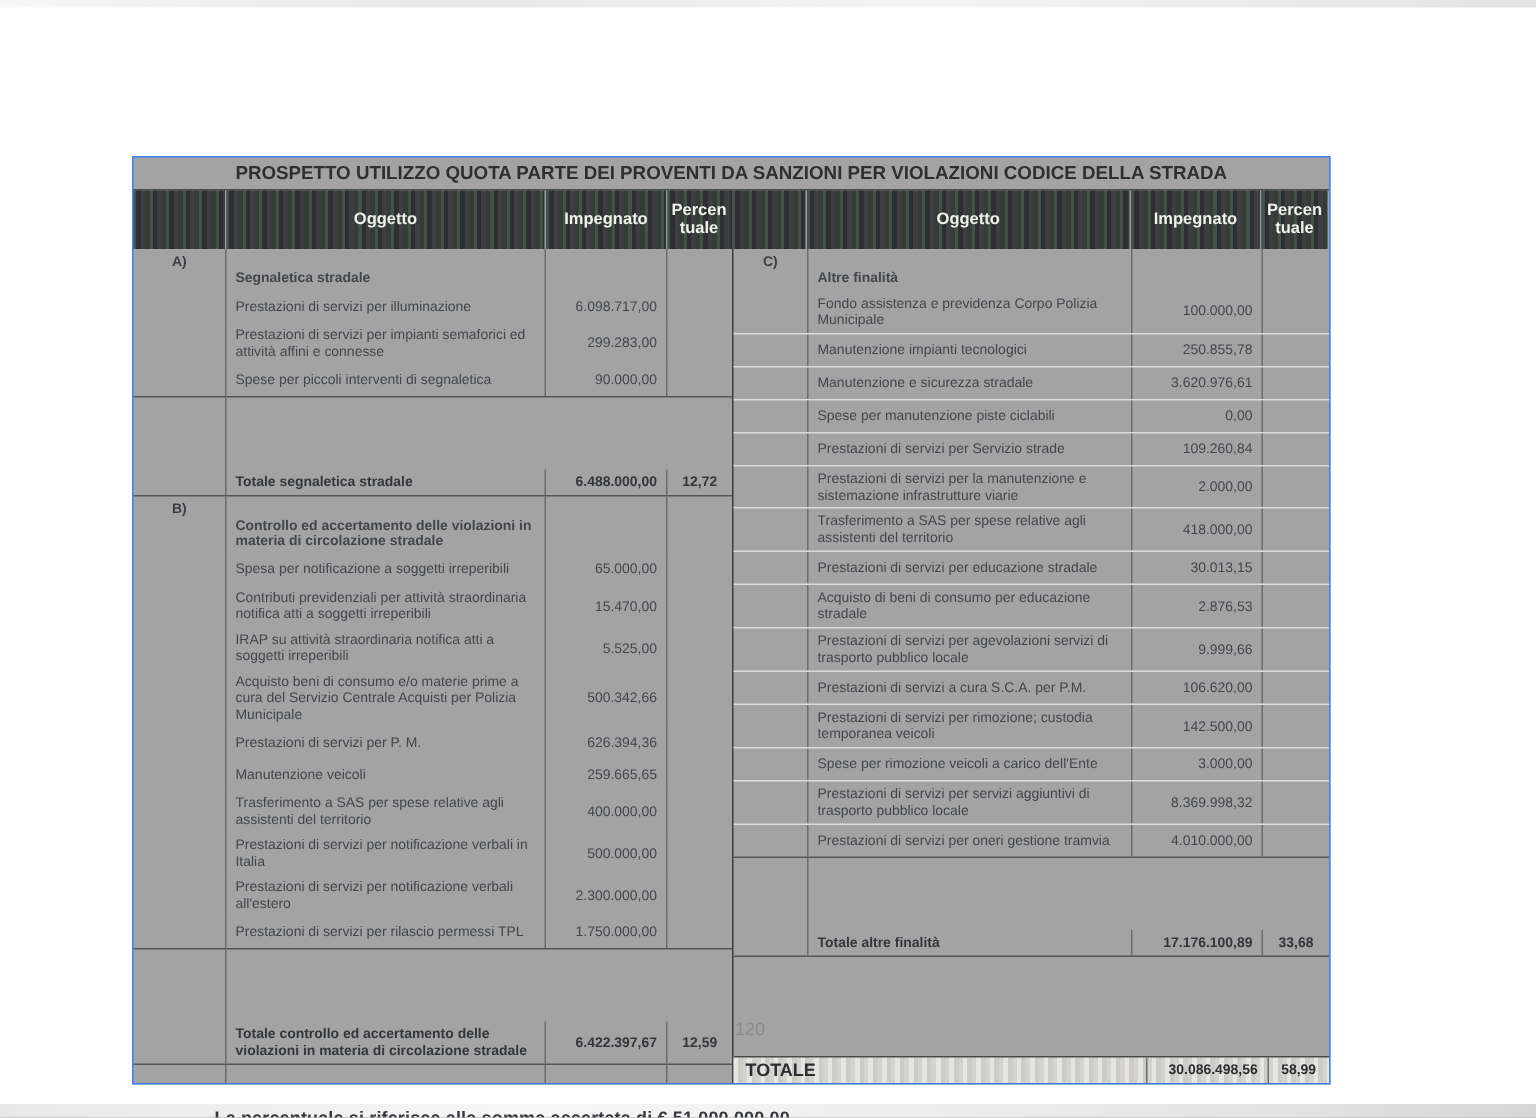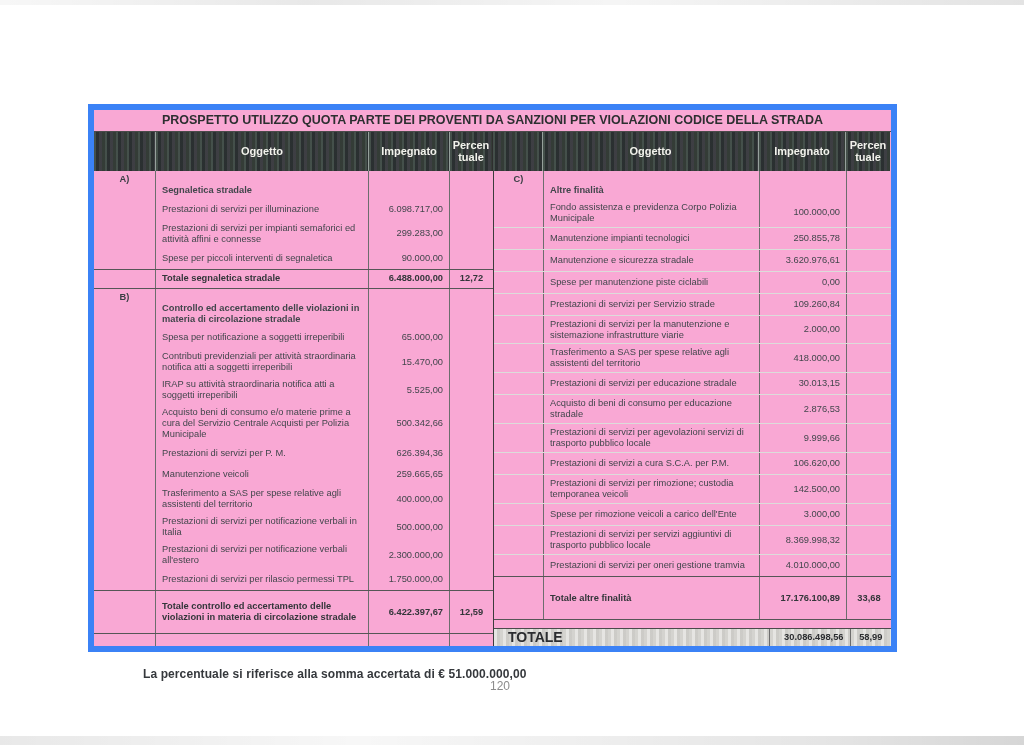--- a/index.html
+++ b/index.html
@@ -9,21 +9,21 @@
     font-family:"Liberation Sans", sans-serif;
   }
   
   .artifact-top{position:absolute;left:0;top:0;width:1024px;height:5px;
     background:linear-gradient(90deg, rgba(0,0,0,0.03), rgba(0,0,0,0.09) 30%, rgba(0,0,0,0.04) 60%, rgba(0,0,0,0.11));}
   .artifact-bottom{position:absolute;left:0;bottom:0;width:1024px;height:9px;
     background:linear-gradient(90deg, rgba(0,0,0,0.09), rgba(0,0,0,0.03) 35%, rgba(0,0,0,0.10) 80%, rgba(0,0,0,0.16));}
 
   .doc-wrap{position:absolute;left:88px;top:104px;width:799px;}
 
-  .doc-table{width:797px;border:6px solid #3b82f6;background:#f9a8d4;}
+  .doc-table{width:797px;border:1px solid #3b82f6;background:#a3a3a3;}
 
   .title-row{
     border-bottom:1px solid #4a4a4a;text-align:center;font-weight:bold;
     font-size:12.5px;color:#2d2f31;padding:3px 2px 2px 2px;line-height:1.25;
   }
 
   .thead{display:flex;}
   .th{
     box-sizing:border-box;min-height:39px;
     background-color:#343a38;
@@ -56,33 +56,33 @@
   .c-label{border-right:1px solid #6d6d6d;padding:3px 5px 3px 6px;display:flex;align-items:center;}
   .c-value{border-right:1px solid #6d6d6d;padding:3px 6px 3px 2px;display:flex;
     align-items:center;justify-content:flex-end;white-space:nowrap;}
   .c-pct{display:flex;align-items:center;justify-content:center;padding:2px;text-align:center;}
 
   .row.section{min-height:16px;}
   .row.section .c-label{font-weight:bold;align-items:flex-start;padding-top:14px;}
   .row.item{min-height:21px;}
   .half-right .row.item + .row.item{border-top:1px solid #dcdcda;}
   .row.total{border-top:1px solid #565656;border-bottom:1px solid #565656;min-height:24px;}
-  .row.total .c-label,.row.total .c-value,.row.total .c-pct{font-weight:bold;color:#33363a;}
+  .row.total .c-label,.row.total .c-value,.row.total .c-pct{font-weight:bold;color:#33363a;margin-top:48px;}
   .row.compact{min-height:18px;}
   .row.tall{min-height:42px;}
   .row.spacer{flex:1 1 auto;min-height:12px;}
   .row.grand{
     margin-top:auto;min-height:17px;border-top:1px solid #4a4a4a;
     background-color:#d8d7d3;
     background-image:repeating-linear-gradient(90deg,
       rgba(255,255,255,0.35) 0 3px, rgba(120,120,115,0.12) 3px 6px, rgba(200,200,195,0.25) 6px 9px);
   }
   .row.grand .cell{font-weight:bold;color:#2b2d30;}
   .c-grand-label{width:302px;border-right:1px solid #6d6d6d;display:flex;align-items:center;
-    padding-left:14px;box-sizing:border-box;font-size:14px;}
+    padding-left:8px;box-sizing:border-box;font-size:12px;}
 
   .note{
     margin:15px 0 0 55px;font-weight:bold;font-size:12px;color:#35383c;letter-spacing:0.1px;
   }
   .page-number{
     position:absolute;left:480px;top:679px;width:40px;text-align:center;
     font-size:12px;color:#8b8b8b;
   }
 </style>
 </head>

